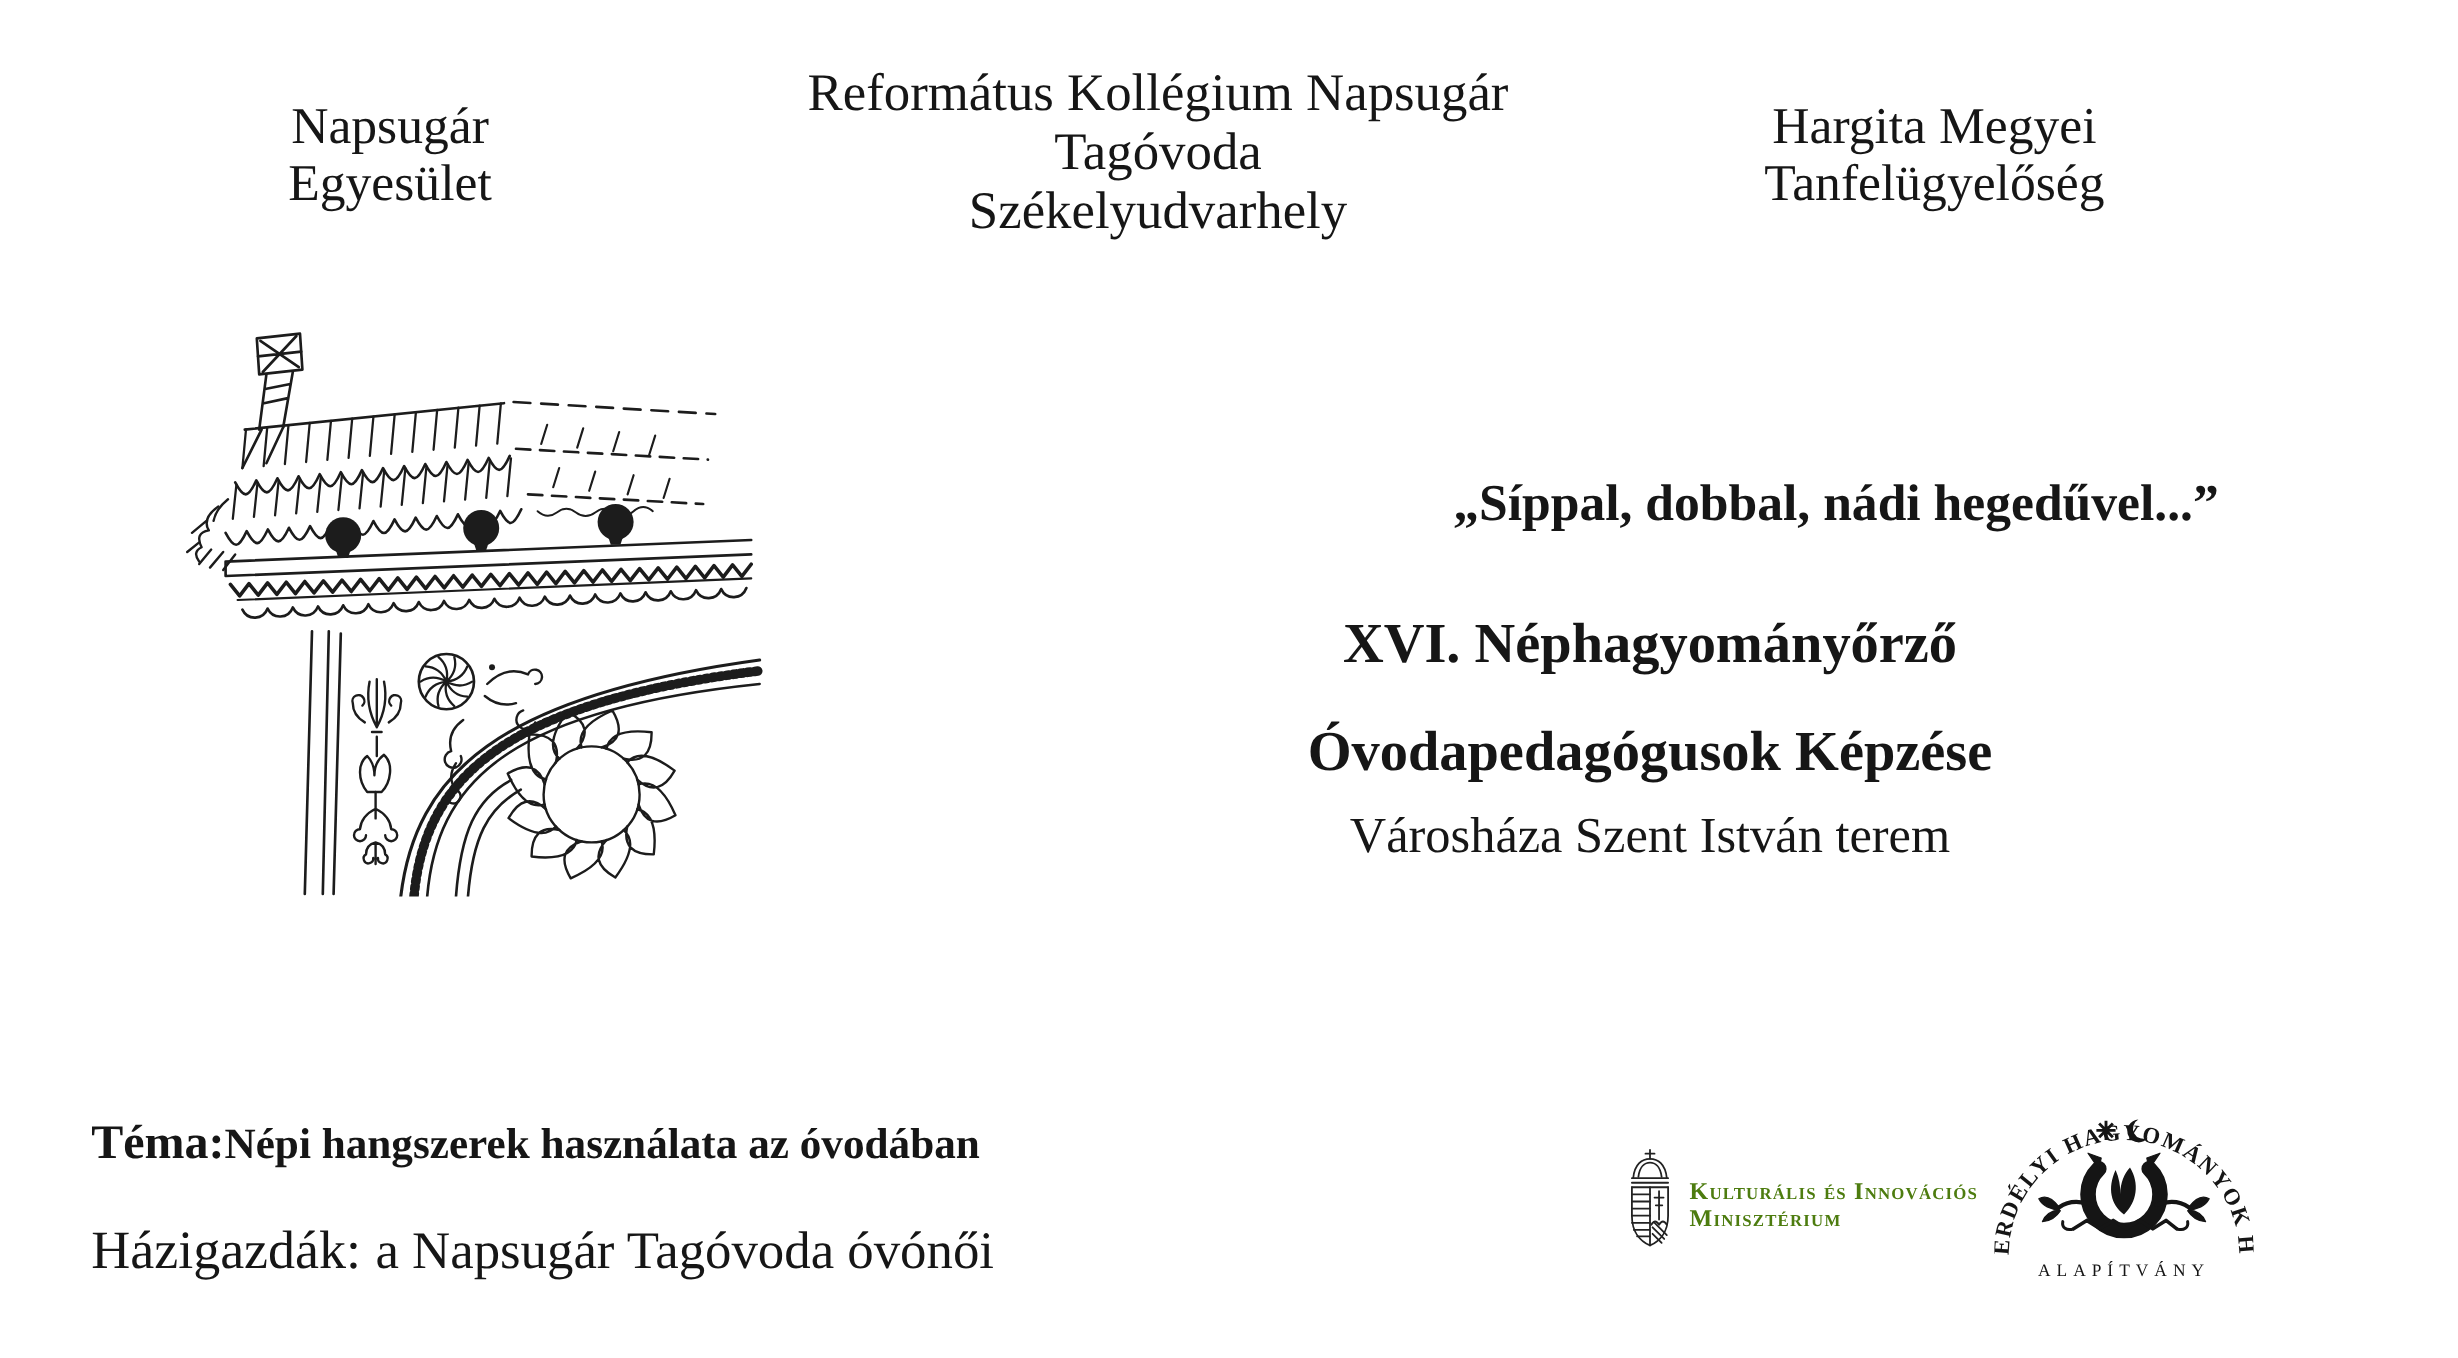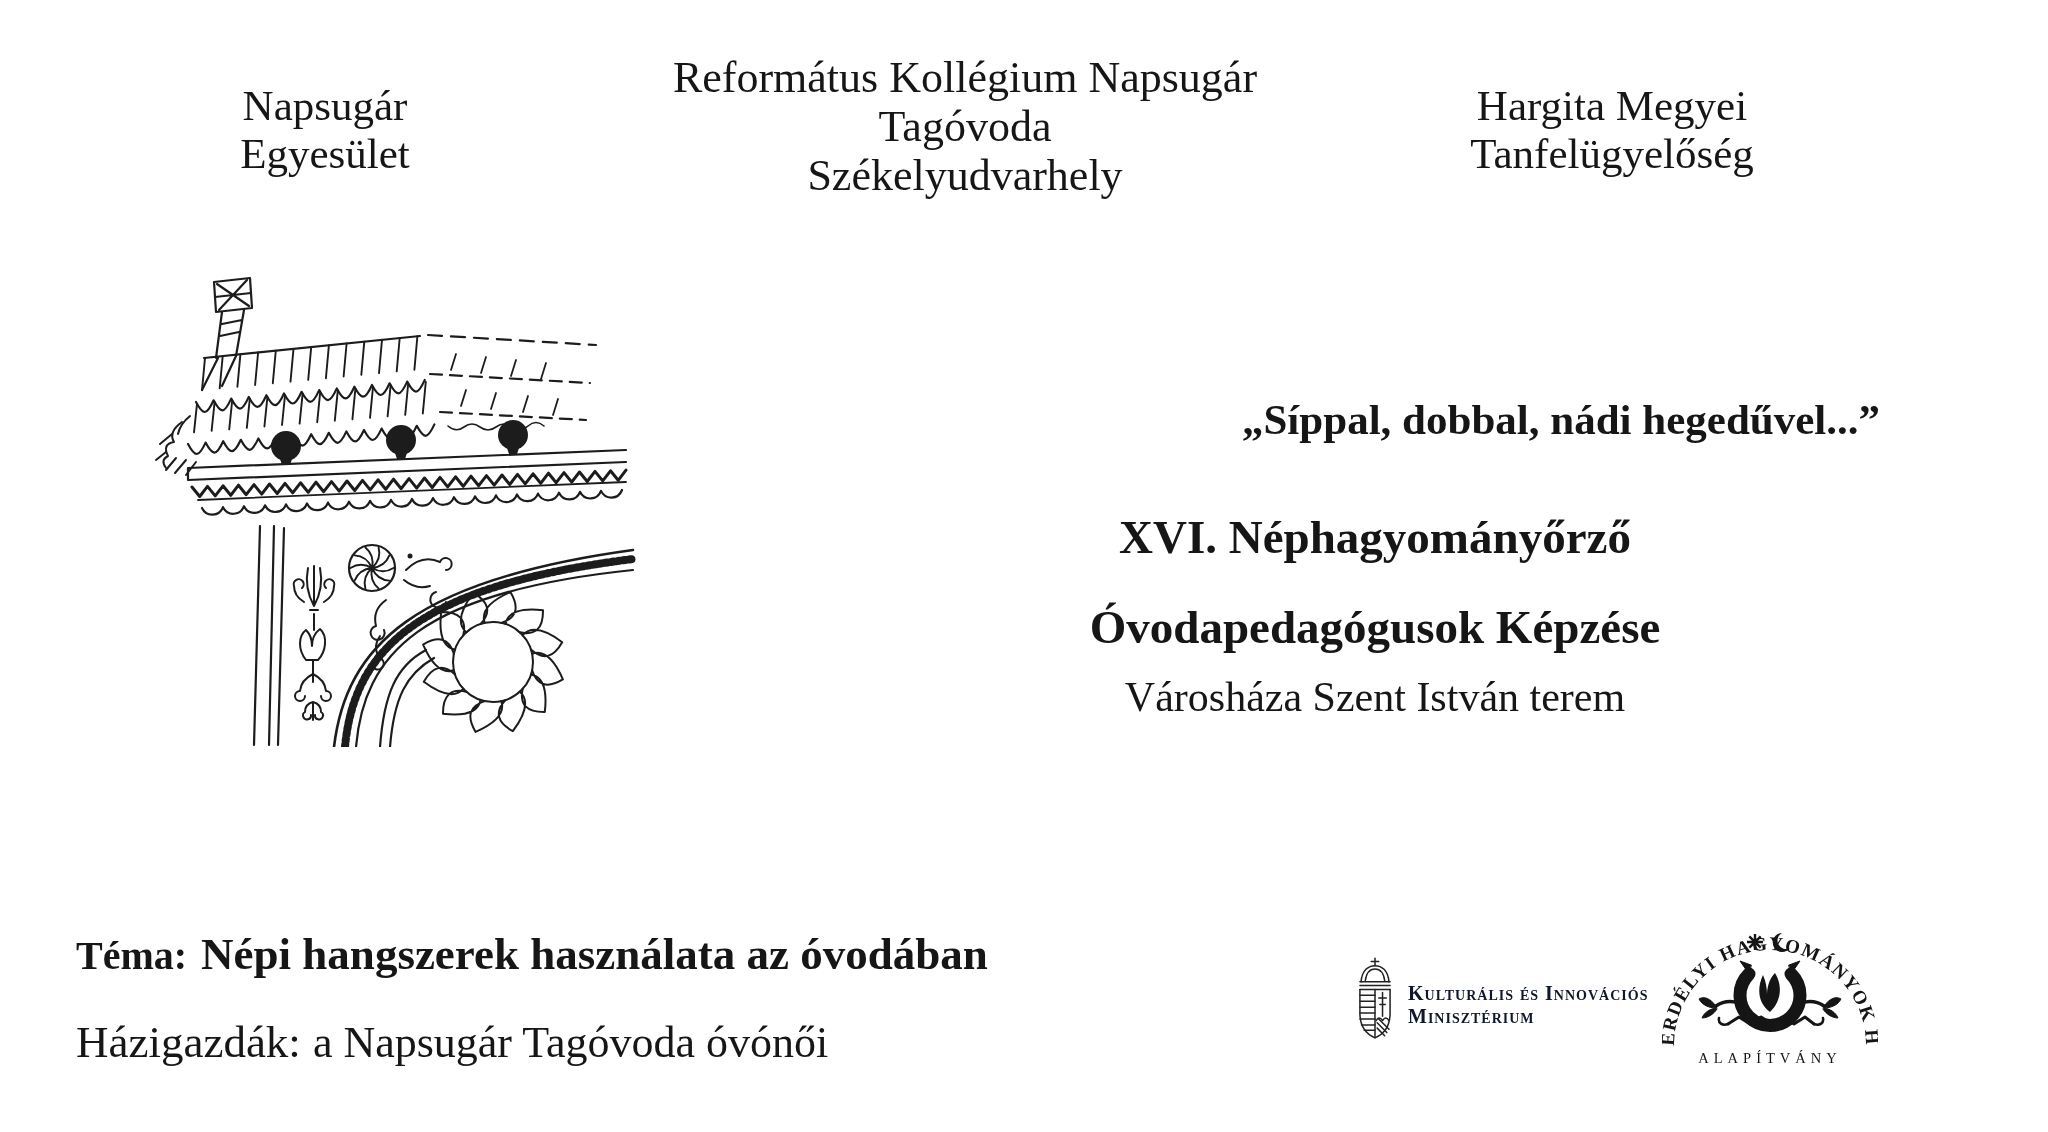--- a/index.html
+++ b/index.html
@@ -5,37 +5,37 @@
   html,body{margin:0;padding:0;}
   body{width:2048px;height:1132px;background:#ffffff;position:relative;overflow:hidden;
        font-family:"Liberation Serif","DejaVu Serif",serif;color:#161616;}
   .abs{position:absolute;}
   
   .org{ text-align:center; font-size:43px; line-height:48px; }
   .org-left{ left:150px; top:82px; width:350px; }
   .org-center{ left:612px; top:53px; width:706px; font-size:44px; line-height:49px; }
   .org-right{ left:1437px; top:82px; width:350px; }
   
-  .motto{ left:1180px; top:390px; width:700px; text-align:right;
+  .motto{ left:1180px; top:390px; width:700px; text-align:center;
           font-size:43px; font-weight:bold; line-height:60px; }
   .title-block{ left:1025px; top:507px; width:700px; text-align:center; }
   .title-line{ font-size:47px; font-weight:bold; line-height:60px; }
   .title-line + .title-line{ margin-top:30px; }
   .venue-line{ font-size:42px; line-height:52px; margin-top:14px; }
   
   .detail{ left:76px; white-space:nowrap; }
   .theme-row{ top:928px; }
   .hosts-row{ top:1016px; }
   .lbl-big{ font-size:40px; font-weight:bold; }
-  .theme-text{ font-size:45px; font-weight:bold; margin-left:14px; }
+  .theme-text{ font-size:36px; font-weight:bold; }
   .lbl-mid{ font-size:45px; font-weight:normal; }
   .hosts-text{ font-size:44px; font-weight:normal; margin-left:12px; }
   
   .ministry-text{ left:1408px; top:982px; font-size:20px; line-height:23px;
-                  font-weight:bold; font-variant:small-caps; letter-spacing:1px; color:#0f172a;}
+                  font-weight:bold; font-variant:small-caps; letter-spacing:1px; color:#4d7c0f;}
   svg{display:block;}
   .ink{ stroke:#1c1c1c; fill:none; stroke-width:2.2; stroke-linecap:round; stroke-linejoin:round; }
   .ink-fill{ fill:#1c1c1c; stroke:none; }
   .fh-text{ font-family:"Liberation Serif","DejaVu Serif",serif; fill:#151515; }
 </style>
 </head>
 <body>
 
 <div class="abs org org-left">
   <div>Napsugár</div>

